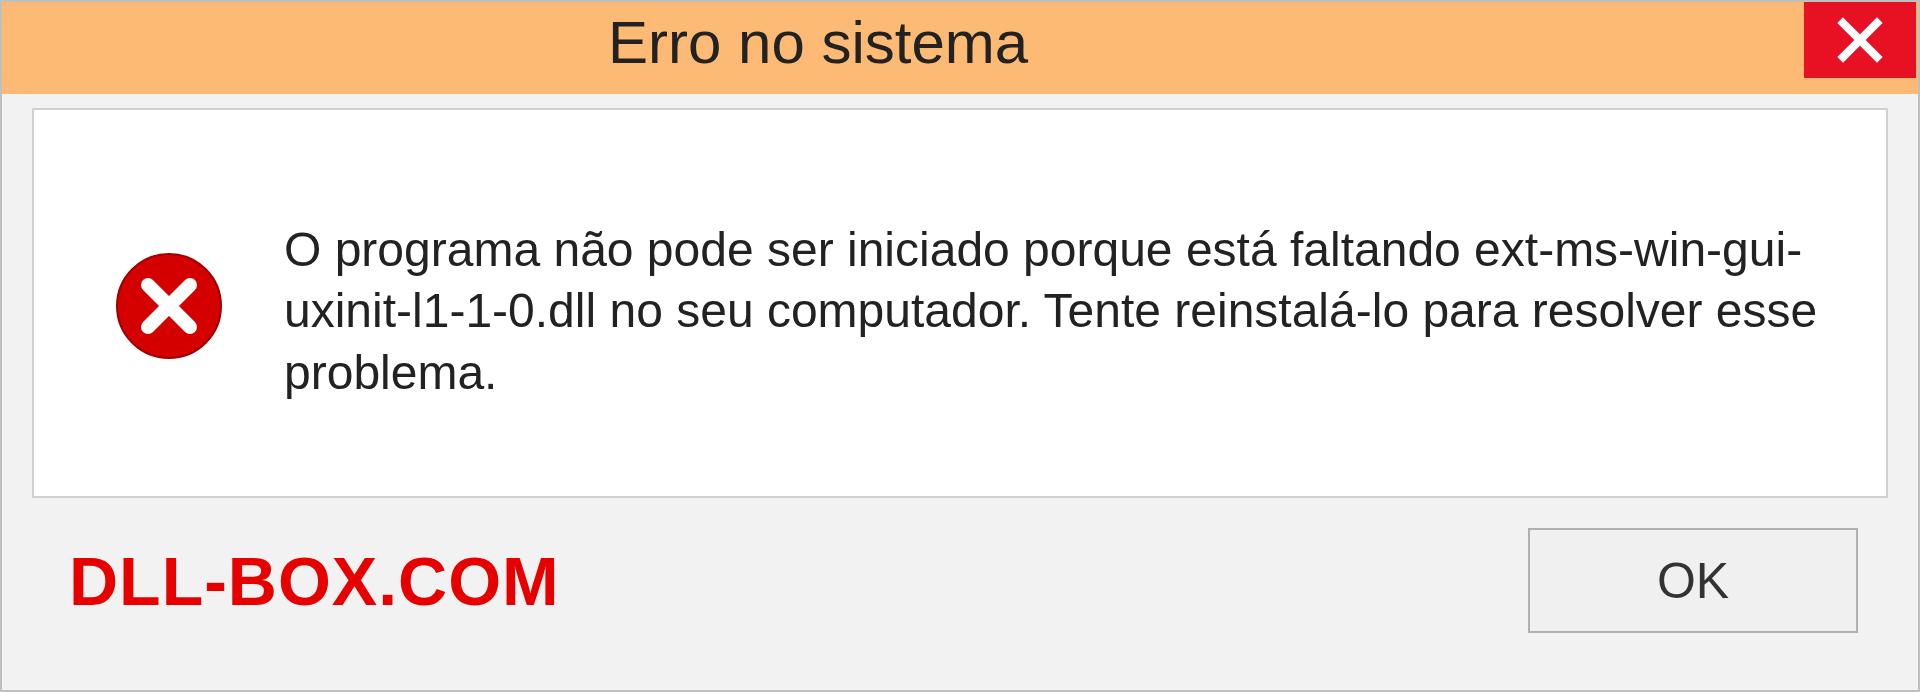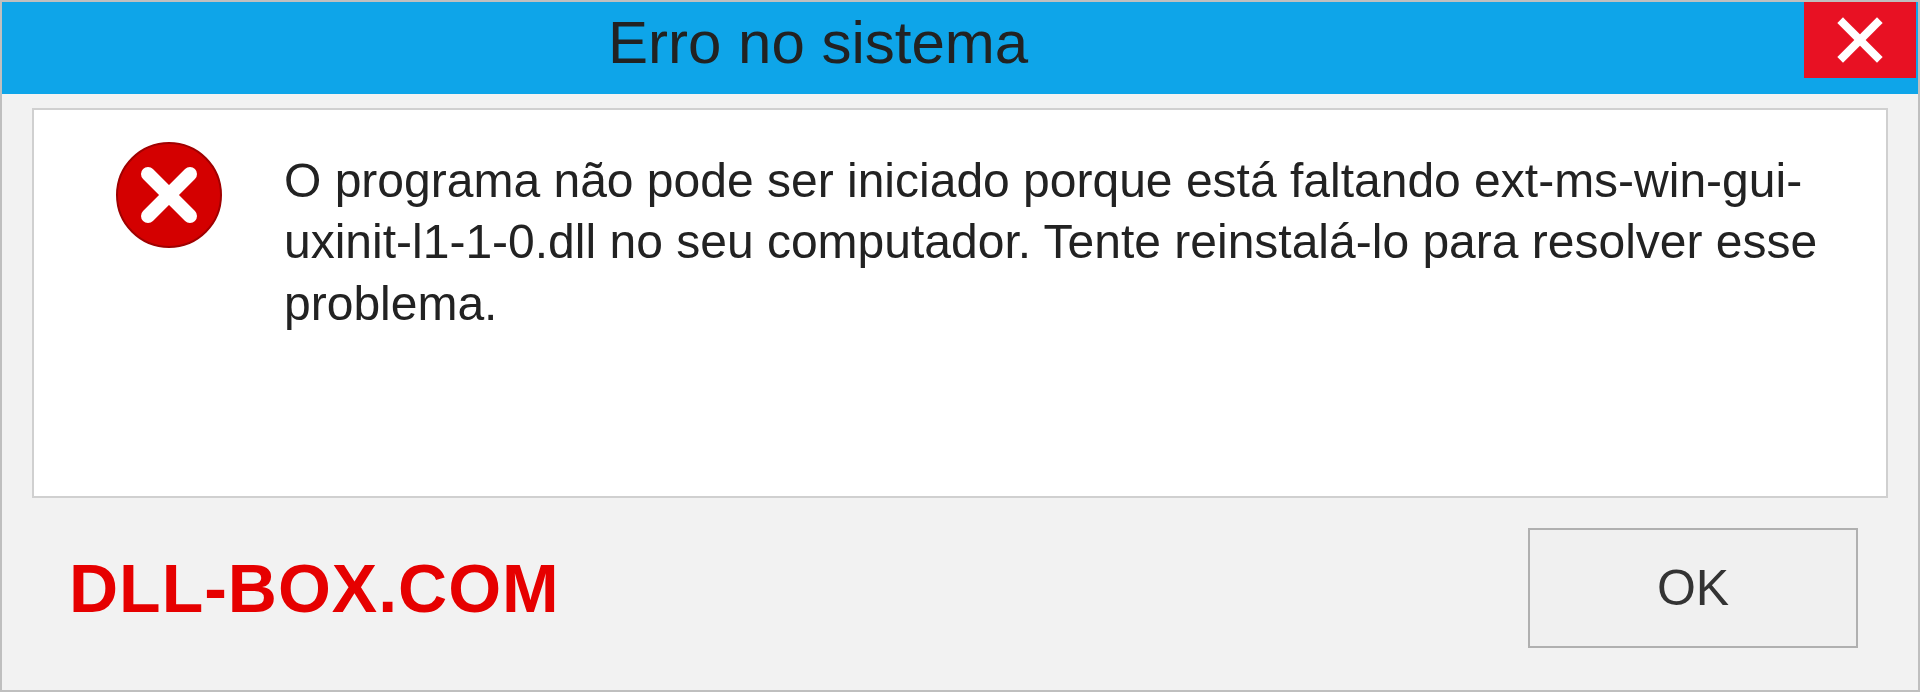--- a/index.html
+++ b/index.html
@@ -21,21 +21,21 @@
       width: 1920px;
       height: 692px;
       background: #f2f2f2;
       border: 2px solid #bfbfbf;
     }
     .titlebar {
       display: flex;
       justify-content: space-between;
       align-items: flex-start;
       height: 92px;
-      background: #0ea5e9;
+      background: #fdba74;
     }
     .title {
       font-size: 60px;
       color: #222;
       padding-left: 606px;
       padding-top: 6px;
       font-weight: 400;
     }
     .close-btn {
       width: 112px;
@@ -51,20 +51,21 @@
     .close-btn svg {
       width: 46px;
       height: 46px;
     }
     .content-panel {
       margin: 14px 30px 0 30px;
       background: #ffffff;
       border: 2px solid #d0d0d0;
       height: 390px;
       display: flex;
+      align-items: center;
       padding: 40px 60px 24px 80px;
     }
     .error-icon {
       flex-shrink: 0;
       width: 110px;
       height: 110px;
       margin-right: 60px;
       margin-top: -10px;
     }
     .message {
@@ -82,21 +83,21 @@
     }
     .watermark {
       font-size: 68px;
       font-weight: 800;
       color: #e60000;
       letter-spacing: 1px;
       font-family: Arial, sans-serif;
     }
     .ok-btn {
       width: 330px;
-      height: 120px;
+      height: 105px;
       background: #f0f0f0;
       border: 2px solid #b0b0b0;
       font-size: 50px;
       color: #333;
       cursor: pointer;
       display: flex;
       align-items: center;
       justify-content: center;
       font-family: "Segoe UI", Arial, sans-serif;
     }

